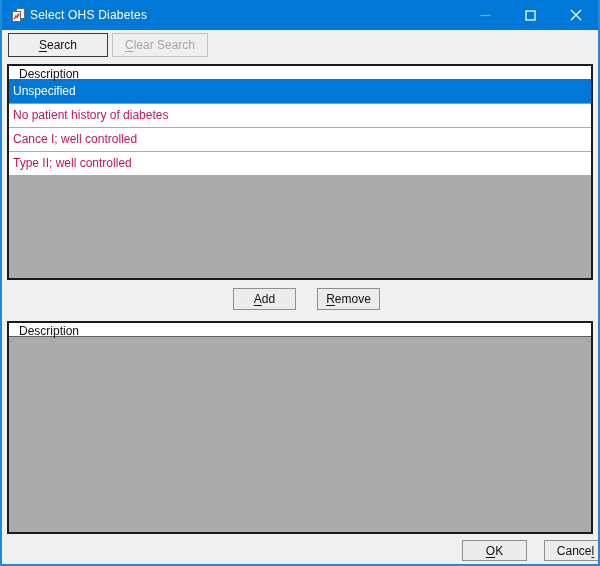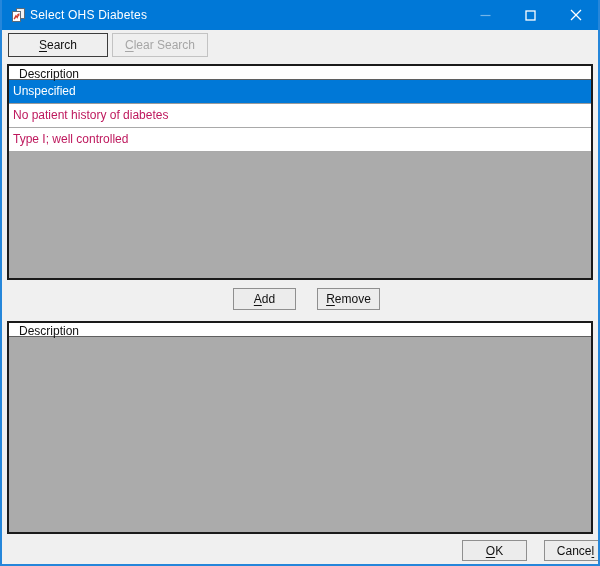--- a/index.html
+++ b/index.html
@@ -97,21 +97,22 @@
   </div>
 
   <div class="btn focused" id="search-btn"><u>S</u>earch</div>
   <div class="btn disabled" id="clear-btn"><u>C</u>lear Search</div>
 
   <div class="listbox" id="list-available">
     <div class="list-header">Description</div>
     <div>
         <div class="list-row selected">Unspecified</div>
         <div class="list-row">No patient history of diabetes</div>
-        <div class="list-row">Type I; well controlled</div>
+        <div class="list-row">Cance I; well controlled</div>
+        <div class="list-row">Type II; well controlled</div>
       </div>
   </div>
 
   <div class="btn" id="add-btn"><u>A</u>dd</div>
   <div class="btn" id="remove-btn"><u>R</u>emove</div>
 
   <div class="listbox" id="list-selected">
     <div class="list-header">Description</div>
     <div></div>
   </div>

